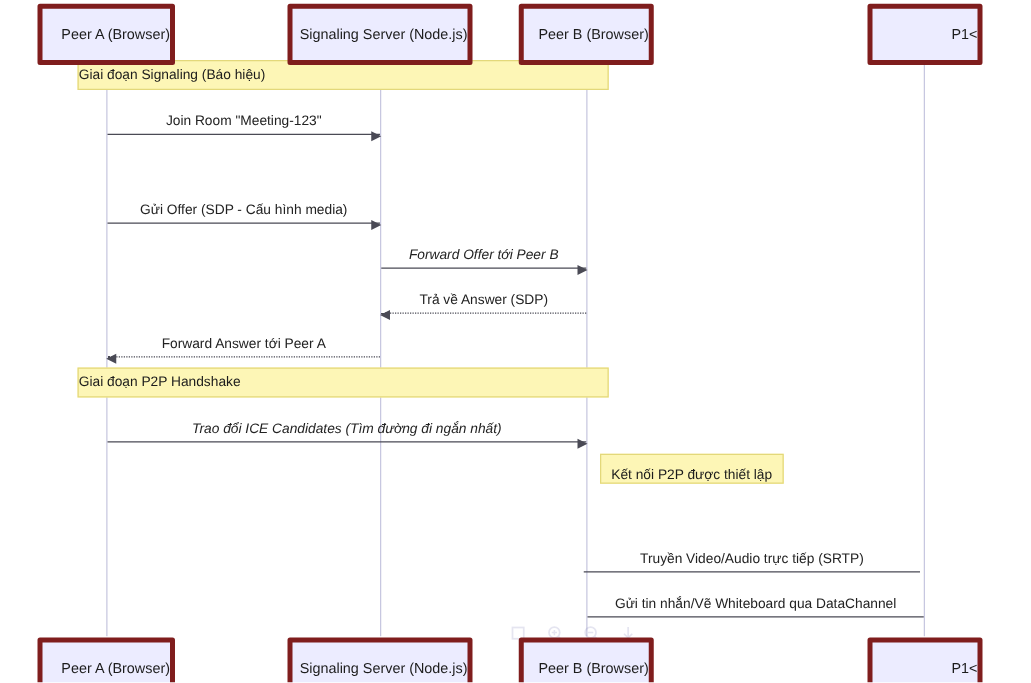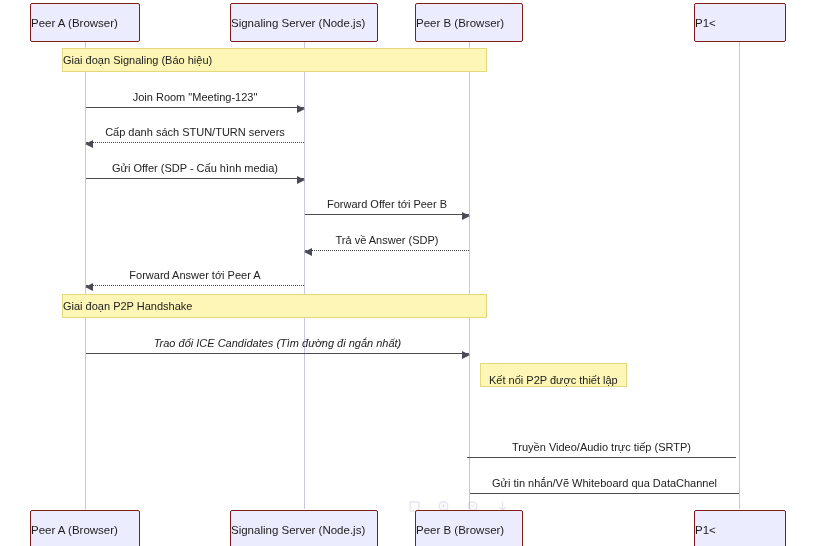--- a/index.html
+++ b/index.html
@@ -22,27 +22,27 @@
   .lifeline {
     position: absolute;
     width: 1px;
     background: #c7c7e0;
     top: 37px;
     height: 472px;
   }
   
   .actor {
     position: absolute;
-    height: 39px;
+    height: 49px;
     background: #ececff;
-    border: 1px solid #7f1d1d;
+    border: 4px solid #7f1d1d;
     border-radius: 2px;
     display: flex;
     align-items: center;
-    justify-content: flex-start;
+    justify-content: flex-end;
     box-sizing: border-box;
     color: #1c1c1c;
     font-size: 11.5px;
     white-space: nowrap;
     z-index: 6;
   }
   .actor.top { top: 3px; }
   .actor.bottom { top: 510px; }
 
   
@@ -191,33 +191,28 @@
   <div class="phase" style="left:62px; top:48px; width:425px;">
     <span>Giai đoạn Signaling (Báo hiệu)</span>
   </div>
 
   <div class="msg" style="left:86px; top:84px; width:218px; height:24px;">
     <span class="label">Join Room "Meeting-123"</span>
     <span class="line"></span>
     <span class="head right"></span>
   </div>
 
-  <div class="msg" style="left:86px; top:119px; width:218px; height:24px;">
-    <span class="label">Cấp danh sách STUN/TURN servers</span>
-    <span class="line dotted"></span>
-    <span class="head left"></span>
-  </div>
 
   <div class="msg" style="left:86px; top:155px; width:218px; height:24px;">
     <span class="label">Gửi Offer (SDP - Cấu hình media)</span>
     <span class="line"></span>
     <span class="head right"></span>
   </div>
 
-  <div class="msg" style="left:305px; top:191px; width:164px; height:24px;">
+  <div class="msg" style="left:305px; top:191px; width:164px; height:24px;font-style:italic;">
     <span class="label">Forward Offer tới Peer B</span>
     <span class="line"></span>
     <span class="head right"></span>
   </div>
 
   <div class="msg" style="left:305px; top:227px; width:164px; height:24px;">
     <span class="label">Trả về Answer (SDP)</span>
     <span class="line dotted"></span>
     <span class="head left"></span>
   </div>

